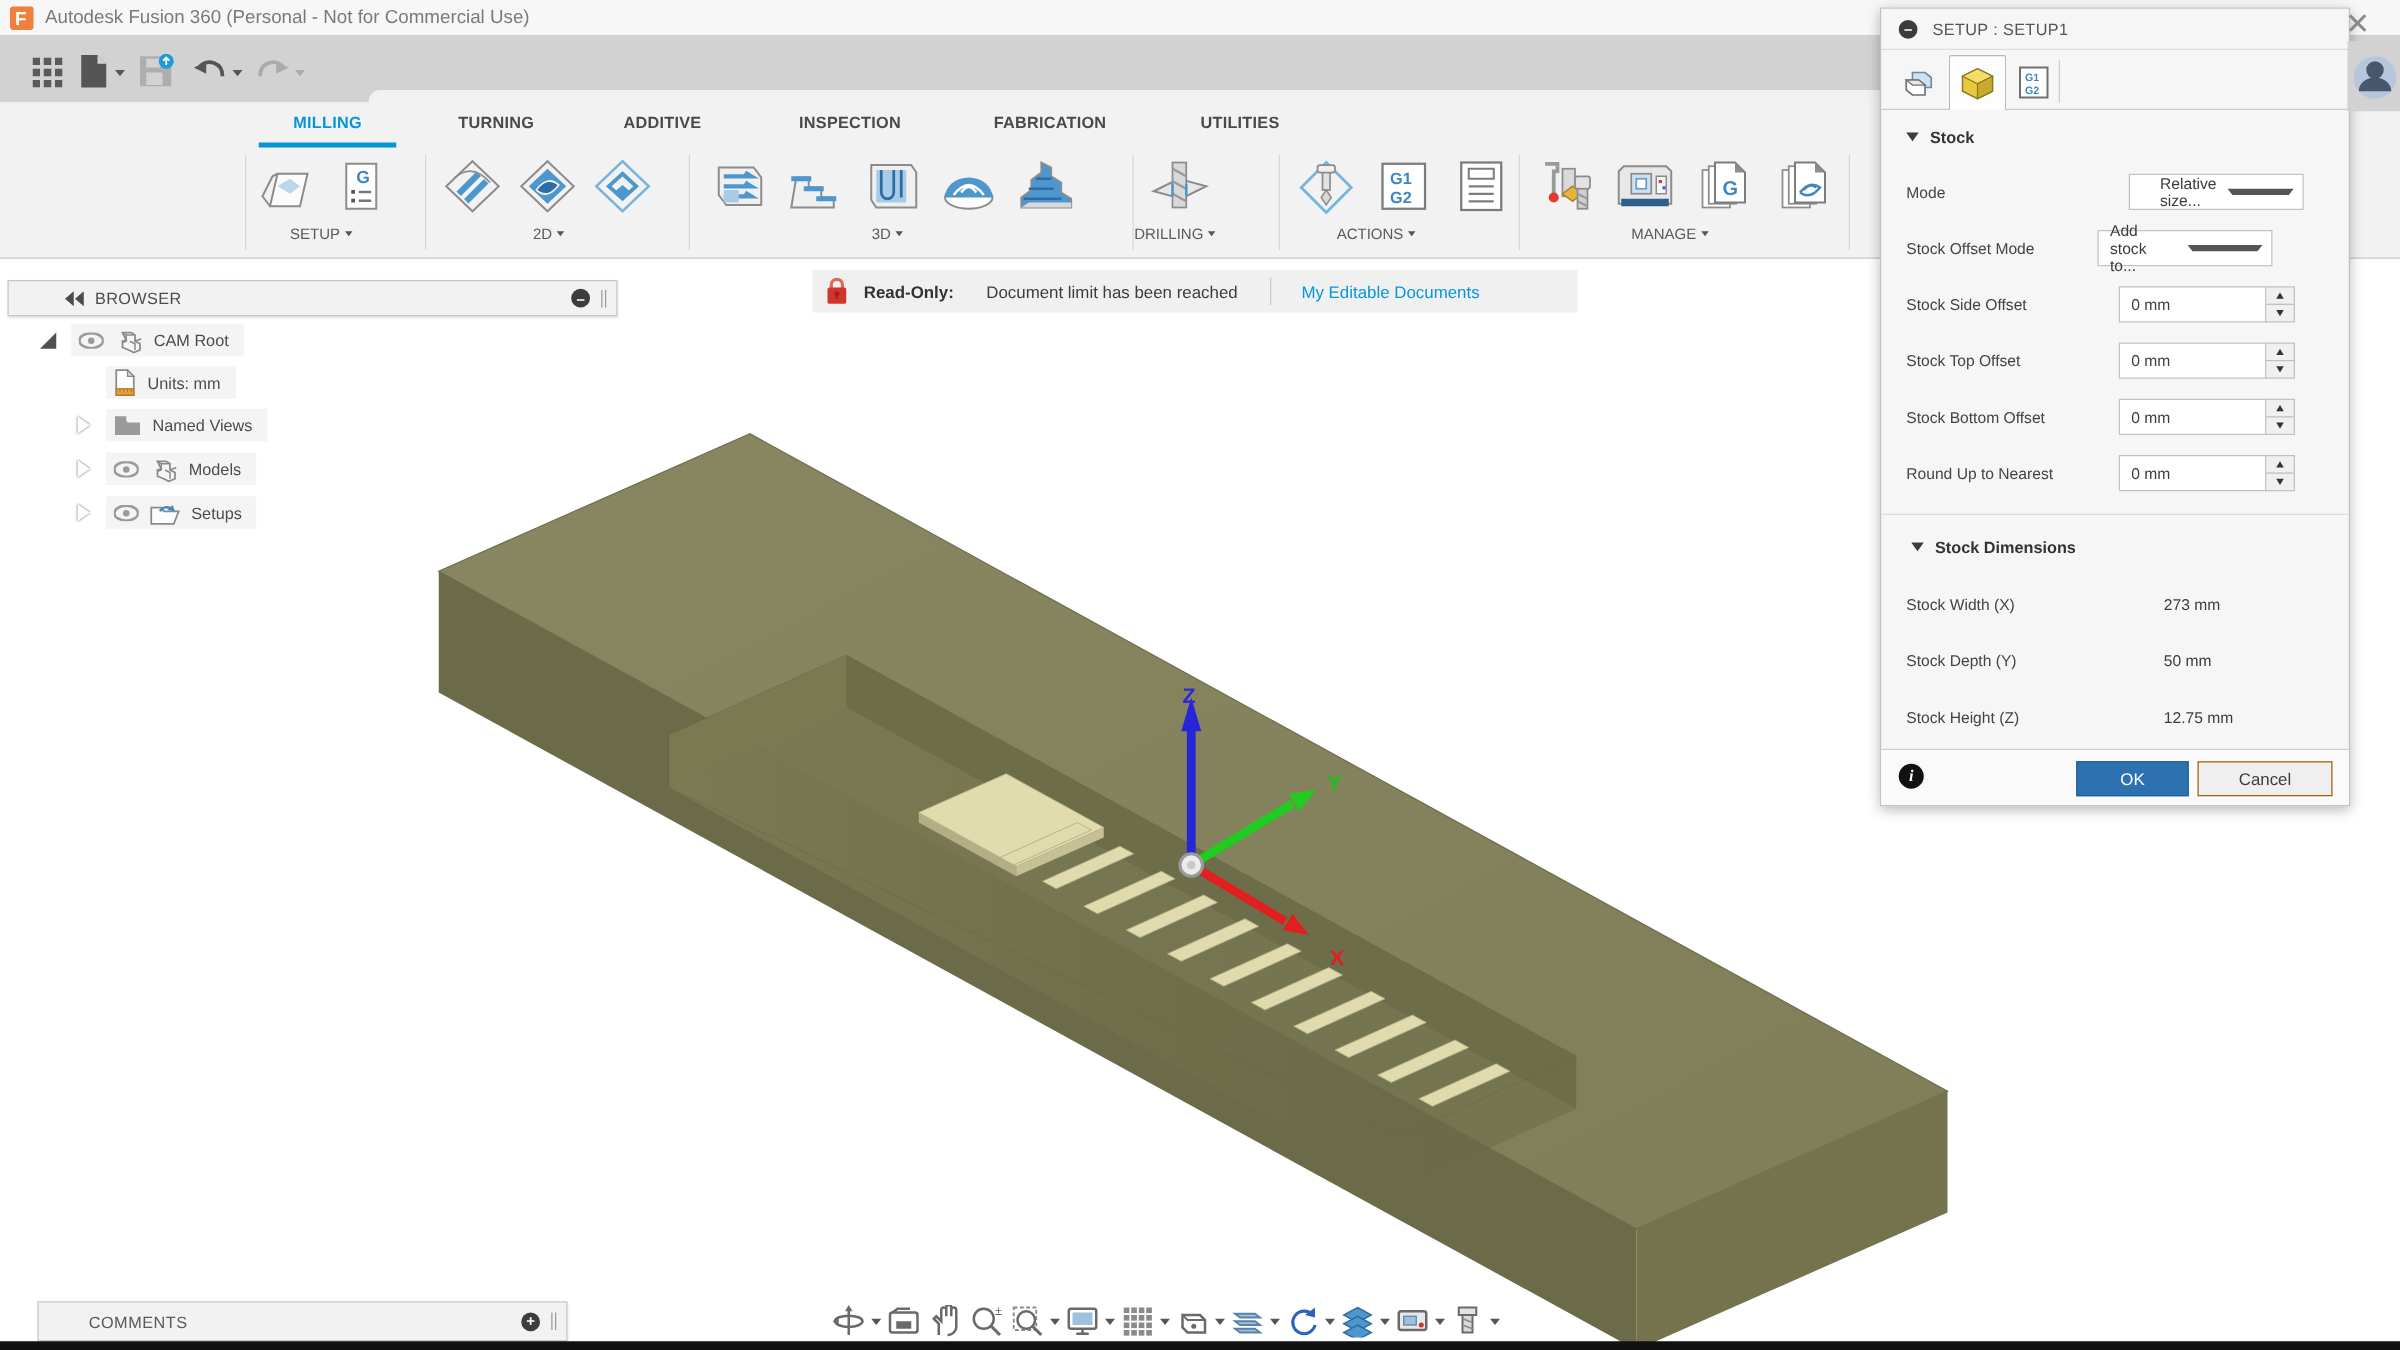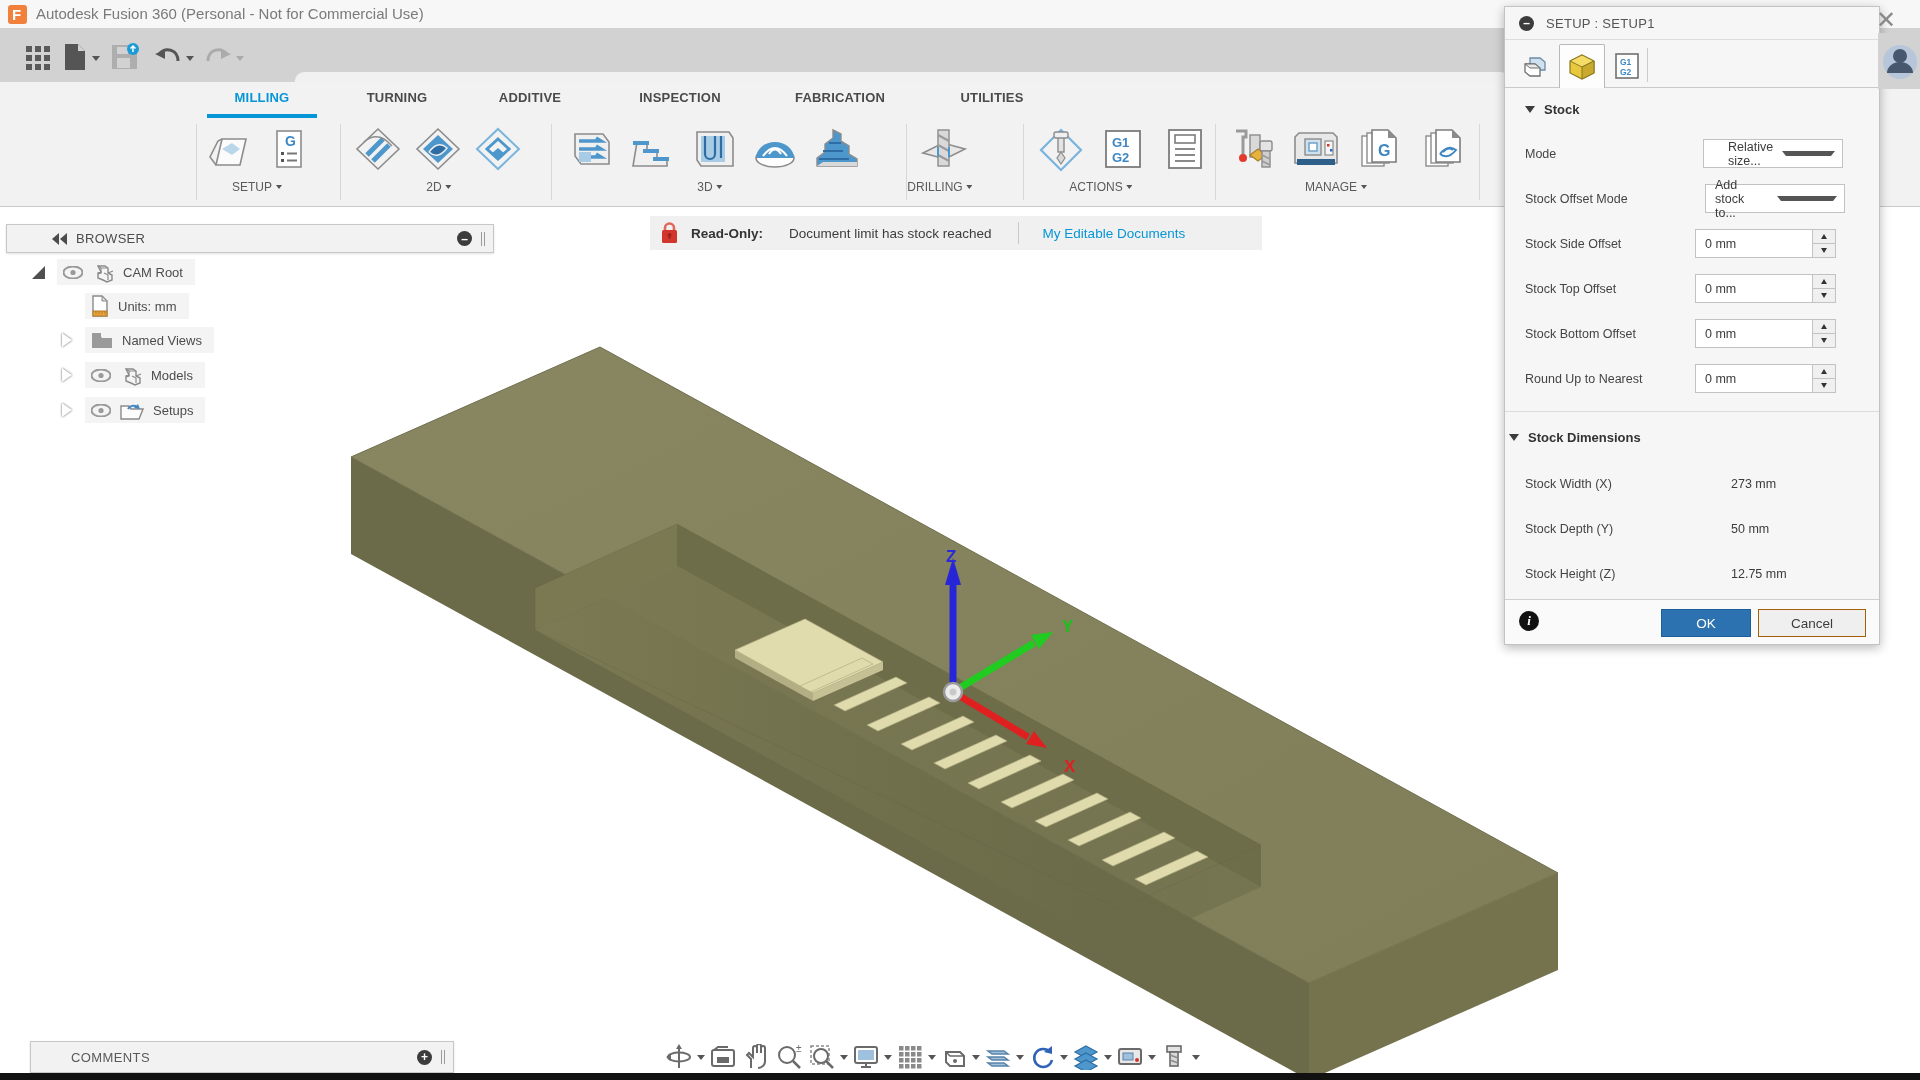--- a/index.html
+++ b/index.html
@@ -432,21 +432,21 @@
 </div>
 
 <div id="readonly" class="abs" style="z-index:2;">
   <svg style="margin-left:10px;" width="19" height="24">
     <path d="M5,10 v-3 a4.5,4.5 0 0 1 9,0 v3" stroke="#e2675c" stroke-width="2.6" fill="none"></path>
     <rect x="2" y="9" width="15" height="13" rx="1.5" fill="#d2352b"></rect>
     <circle cx="9.5" cy="14" r="2" fill="#a32218"></circle>
       <rect x="8.6" y="14" width="1.8" height="4" fill="#a32218"></rect>
   </svg>
   <span class="lbl">Read-Only:</span>
-  <span class="msg">Document limit has stock reached</span>
+  <span class="msg">Document limit has been reached</span>
   <span class="sep"></span>
   <span class="link">My Editable Documents</span>
 </div>
 
 <div id="browser-bar" class="abs bar" style="z-index:2;">
   <svg style="margin-left:9px;" width="16" height="12">
     <polygon points="7,0 7,12 0,6" fill="#4c4c4c"></polygon>
       <polygon points="15,0 15,12 8,6" fill="#4c4c4c"></polygon>
   </svg>
   <span class="title">BROWSER</span>
@@ -566,21 +566,21 @@
       <span>Stock</span>
   </div>
 
   <div class="abs flabel" style="left:20px;top:140px;">Mode</div>
   <div class="abs select" style="left:198px;top:132px;padding-left:15px;">
     <span>Relative size...</span>
       <span class="caret"></span>
   </div>
 
   <div class="abs flabel" style="left:20px;top:185px;">Stock Offset Mode</div>
-  <div class="abs select" style="left:200px;top:177px;">
+  <div class="abs select" style="left:173px;top:177px;">
     <span>Add stock to...</span>
       <span class="caret"></span>
   </div>
 
   <div class="abs flabel" style="left:20px;top:230px;">Stock Side Offset</div>
   <div class="abs spinbox" style="left:190px;top:222px;">
       <span>0 mm</span>
     </div>
   <div class="abs spincol" style="left:308px;top:222px;">
       <span class="spinbtn">
@@ -625,21 +625,21 @@
       <span class="spinbtn">
         <span class="up"></span>
       </span>
       <span class="spinbtn">
         <span class="dn"></span>
       </span>
     </div>
 
   <div class="abs hline" style="left:0;top:404px;width:100%;"></div>
 
-  <div class="abs sechead" style="left:4px;top:423px;">
+  <div class="abs sechead" style="left:24px;top:423px;">
     <span class="dtri"></span>
       <span>Stock Dimensions</span>
   </div>
   <div class="abs flabel" style="left:20px;top:470px;">Stock Width (X)</div>
   <div class="abs fval" style="left:226px;top:470px;">273 mm</div>
   <div class="abs flabel" style="left:20px;top:515px;">Stock Depth (Y)</div>
   <div class="abs fval" style="left:226px;top:515px;">50 mm</div>
   <div class="abs flabel" style="left:20px;top:560px;">Stock Height (Z)</div>
   <div class="abs fval" style="left:226px;top:560px;">12.75 mm</div>
 

